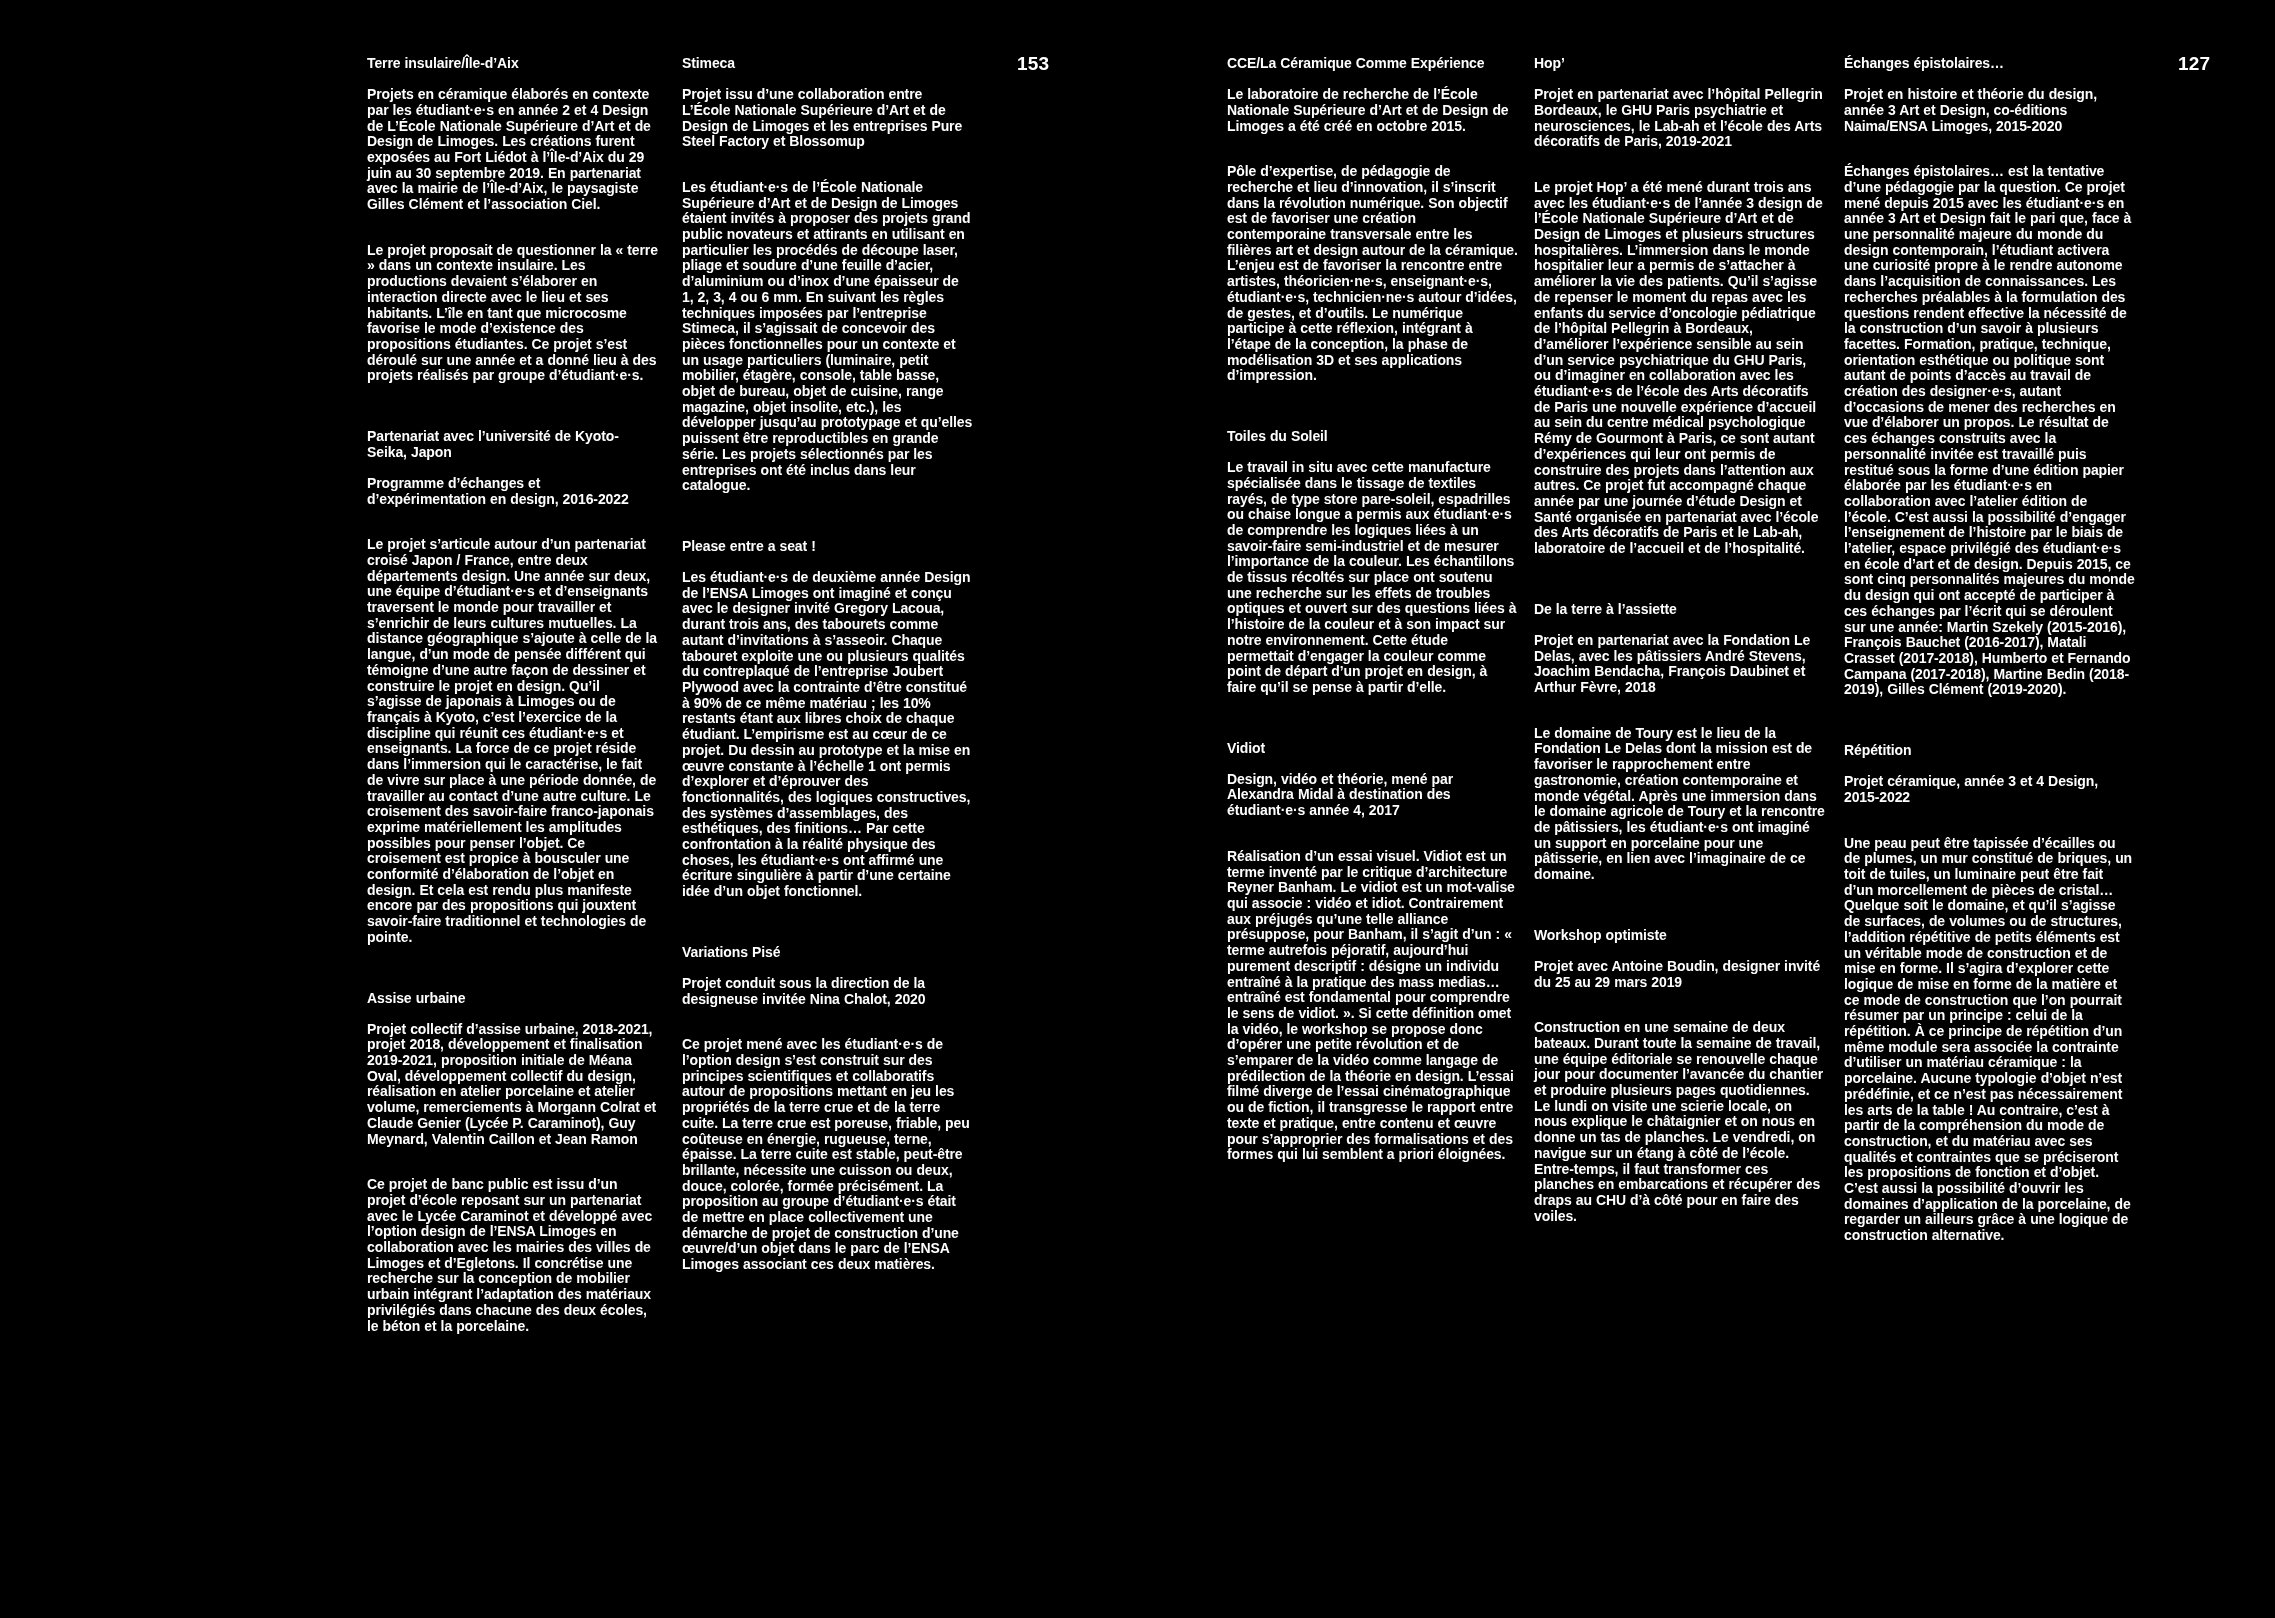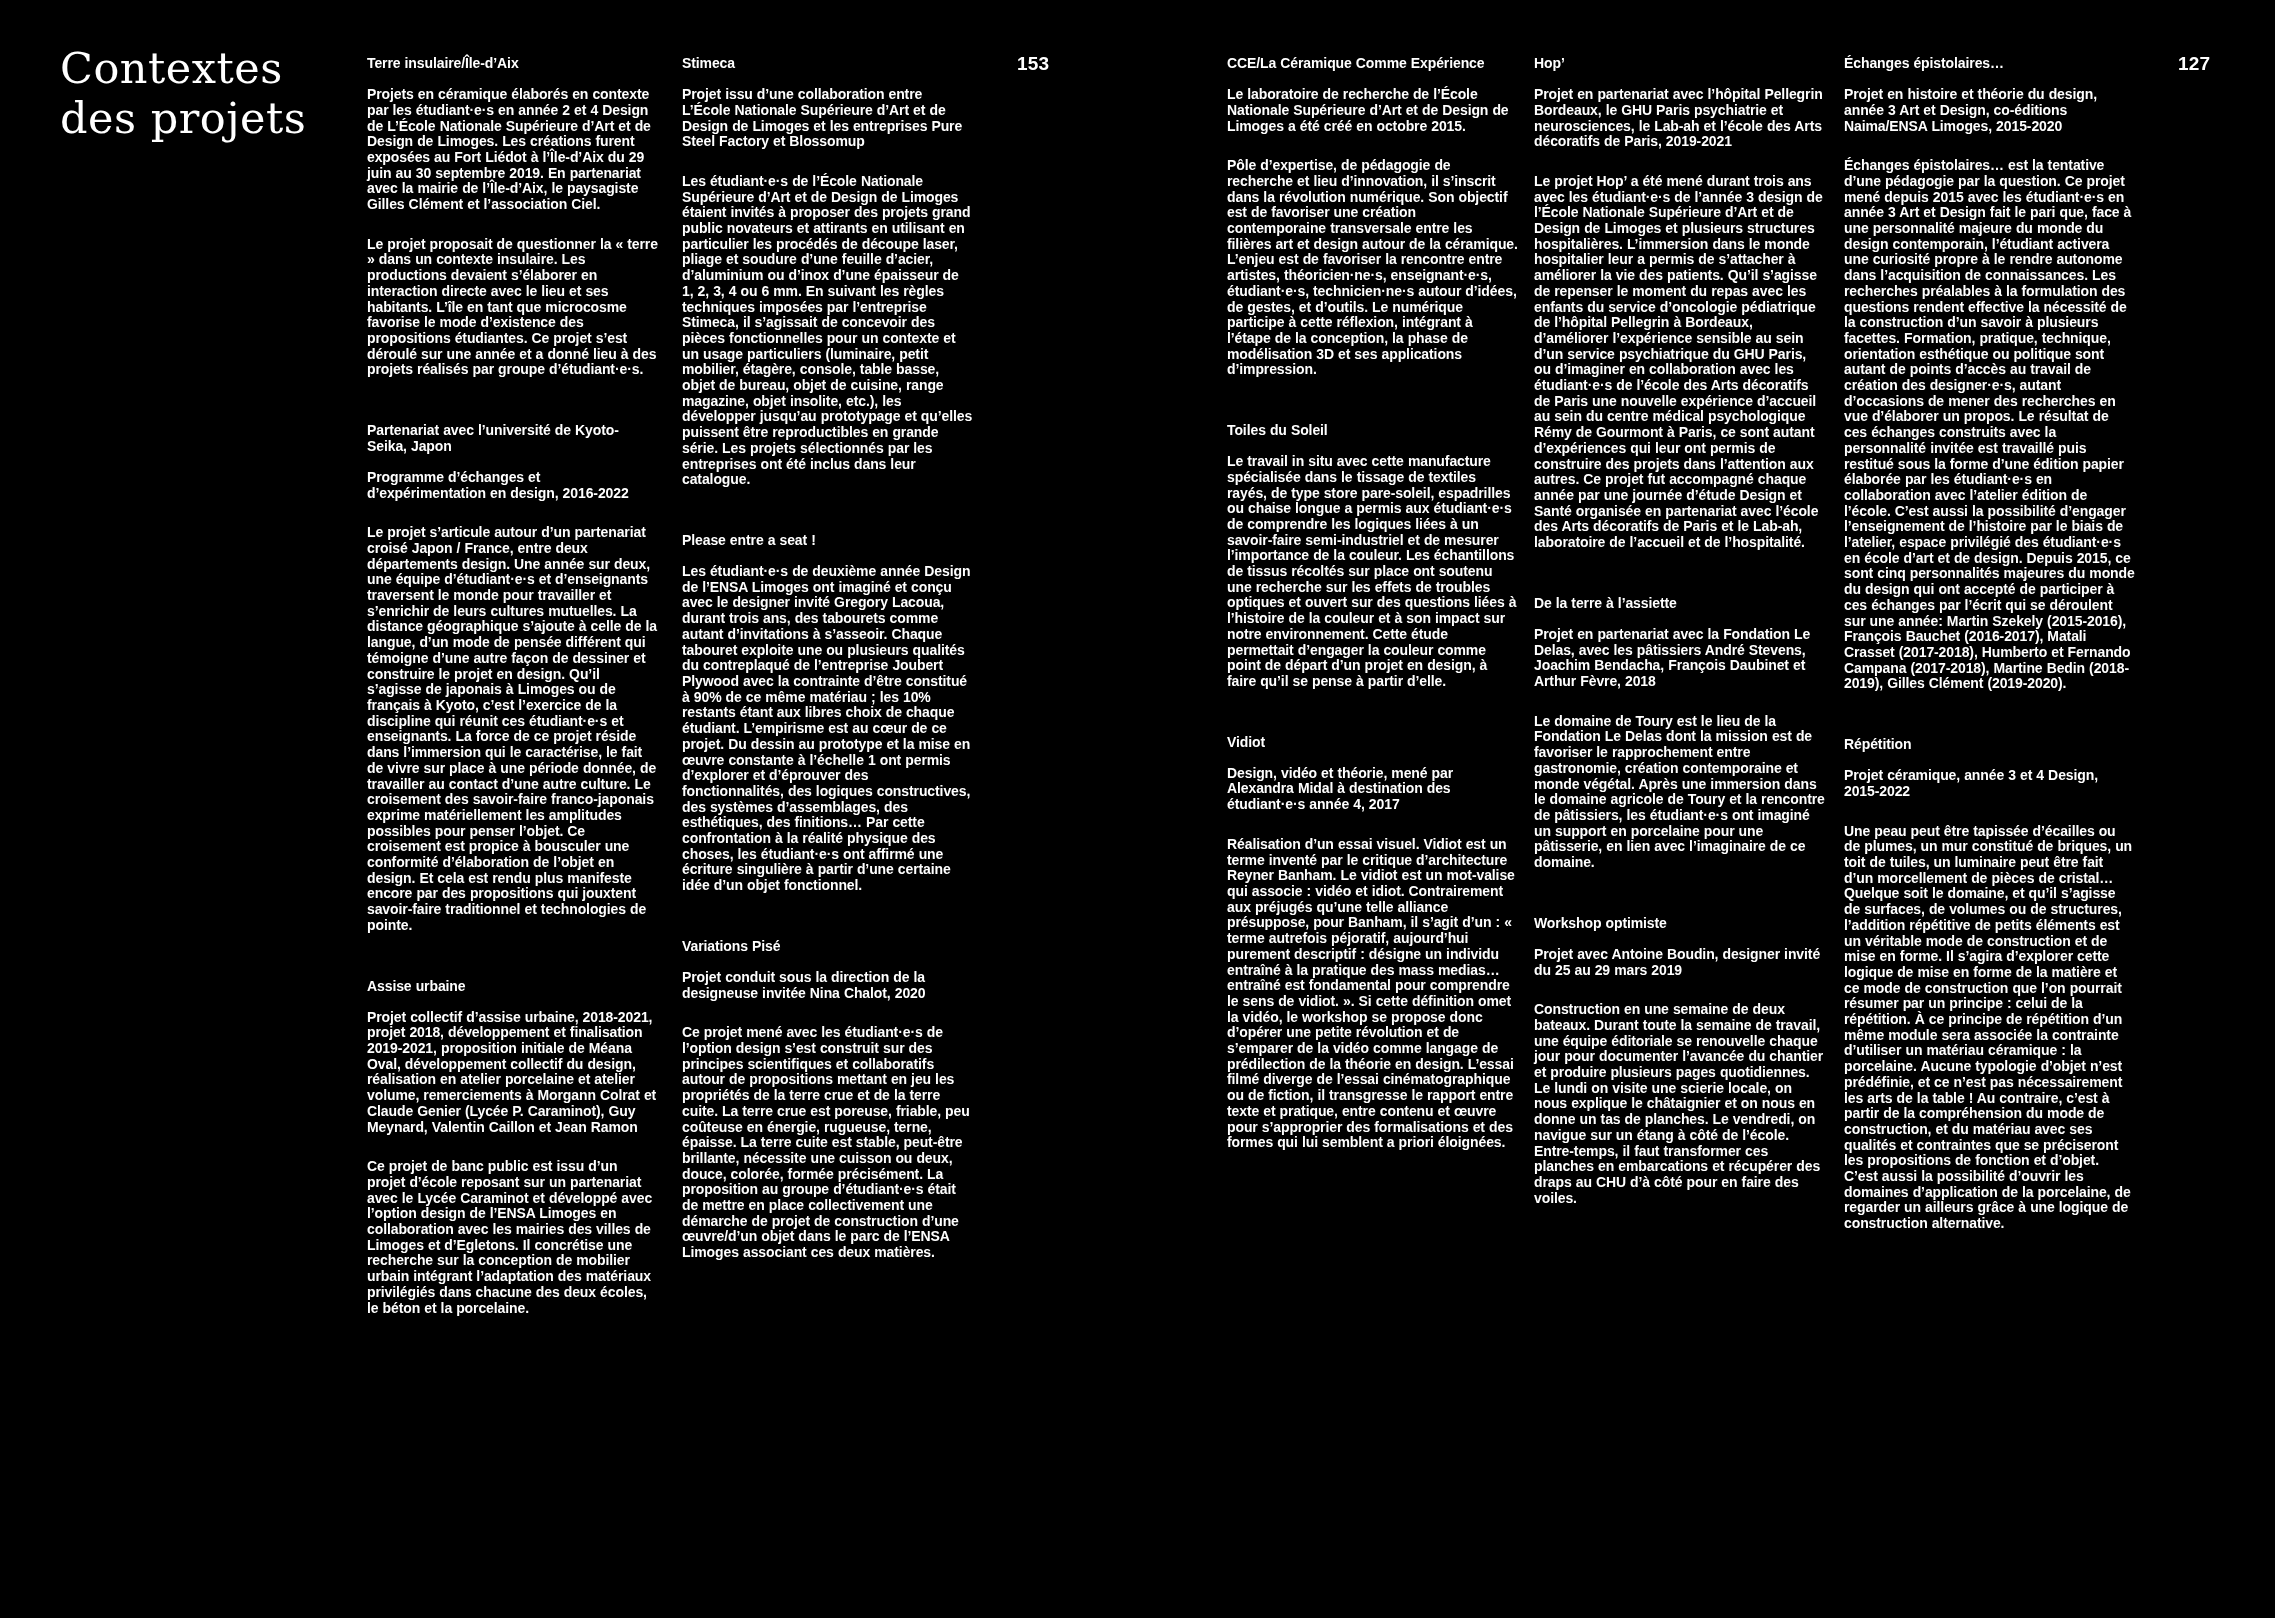--- a/index.html
+++ b/index.html
@@ -51,30 +51,28 @@
   .col:nth-child(4) { left: 1534px; }
   .col:nth-child(5) { left: 1844px; }
   .block {
     margin: 0;
     font-size: 14px;
     line-height: 15.7px;
     font-weight: 700;
     letter-spacing: -0.1px;
     word-spacing: 0.3px;
   }
-  .block + .block { margin-top: 24px; }
+  .block + .block { margin-top: 30px; }
   .block.section-title + .block { margin-top: 15.4px; }
   .block.section-gap { margin-top: 45px; }
 </style>
 </head>
 <body>
 
 <div class="spread">
-  <h1 class="page-title">Contextes
-des projets</h1>
   <div class="pagenum left">153</div>
   <div class="pagenum right">127</div>
   <div id="columns-root">
       <div class="col">
         <p class="block section-title">Terre insulaire/Île-d’Aix</p>
         <p class="block">Projets en céramique élaborés en contexte par les étudiant·e·s en année 2 et 4 Design de L’École Nationale Supérieure d’Art et de Design de Limoges. Les créations furent exposées au Fort Liédot à l’Île-d’Aix du 29 juin au 30 septembre 2019. En partenariat avec la mairie de l’Île-d’Aix, le paysagiste Gilles Clément et l’association Ciel.</p>
         <p class="block">Le projet proposait de questionner la « terre » dans un contexte insulaire. Les productions devaient s’élaborer en interaction directe avec le lieu et ses habitants. L’île en tant que microcosme favorise le mode d’existence des propositions étudiantes. Ce projet s’est déroulé sur une année et a donné lieu à des projets réalisés par groupe d’étudiant·e·s.</p>
         <p class="block section-title section-gap">Partenariat avec l’université de Kyoto-Seika, Japon</p>
         <p class="block">Programme d’échanges et d’expérimentation en design, 2016-2022</p>
         <p class="block">Le projet s’articule autour d’un partenariat croisé Japon / France, entre deux départements design. Une année sur deux, une équipe d’étudiant·e·s et d’enseignants traversent le monde pour travailler et s’enrichir de leurs cultures mutuelles. La distance géographique s’ajoute à celle de la langue, d’un mode de pensée différent qui témoigne d’une autre façon de dessiner et construire le projet en design. Qu’il s’agisse de japonais à Limoges ou de français à Kyoto, c’est l’exercice de la discipline qui réunit ces étudiant·e·s et enseignants. La force de ce projet réside dans l’immersion qui le caractérise, le fait de vivre sur place à une période donnée, de travailler au contact d’une autre culture. Le croisement des savoir-faire franco-japonais exprime matériellement les amplitudes possibles pour penser l’objet. Ce croisement est propice à bousculer une conformité d’élaboration de l’objet en design. Et cela est rendu plus manifeste encore par des propositions qui jouxtent savoir-faire traditionnel et technologies de pointe.</p>

